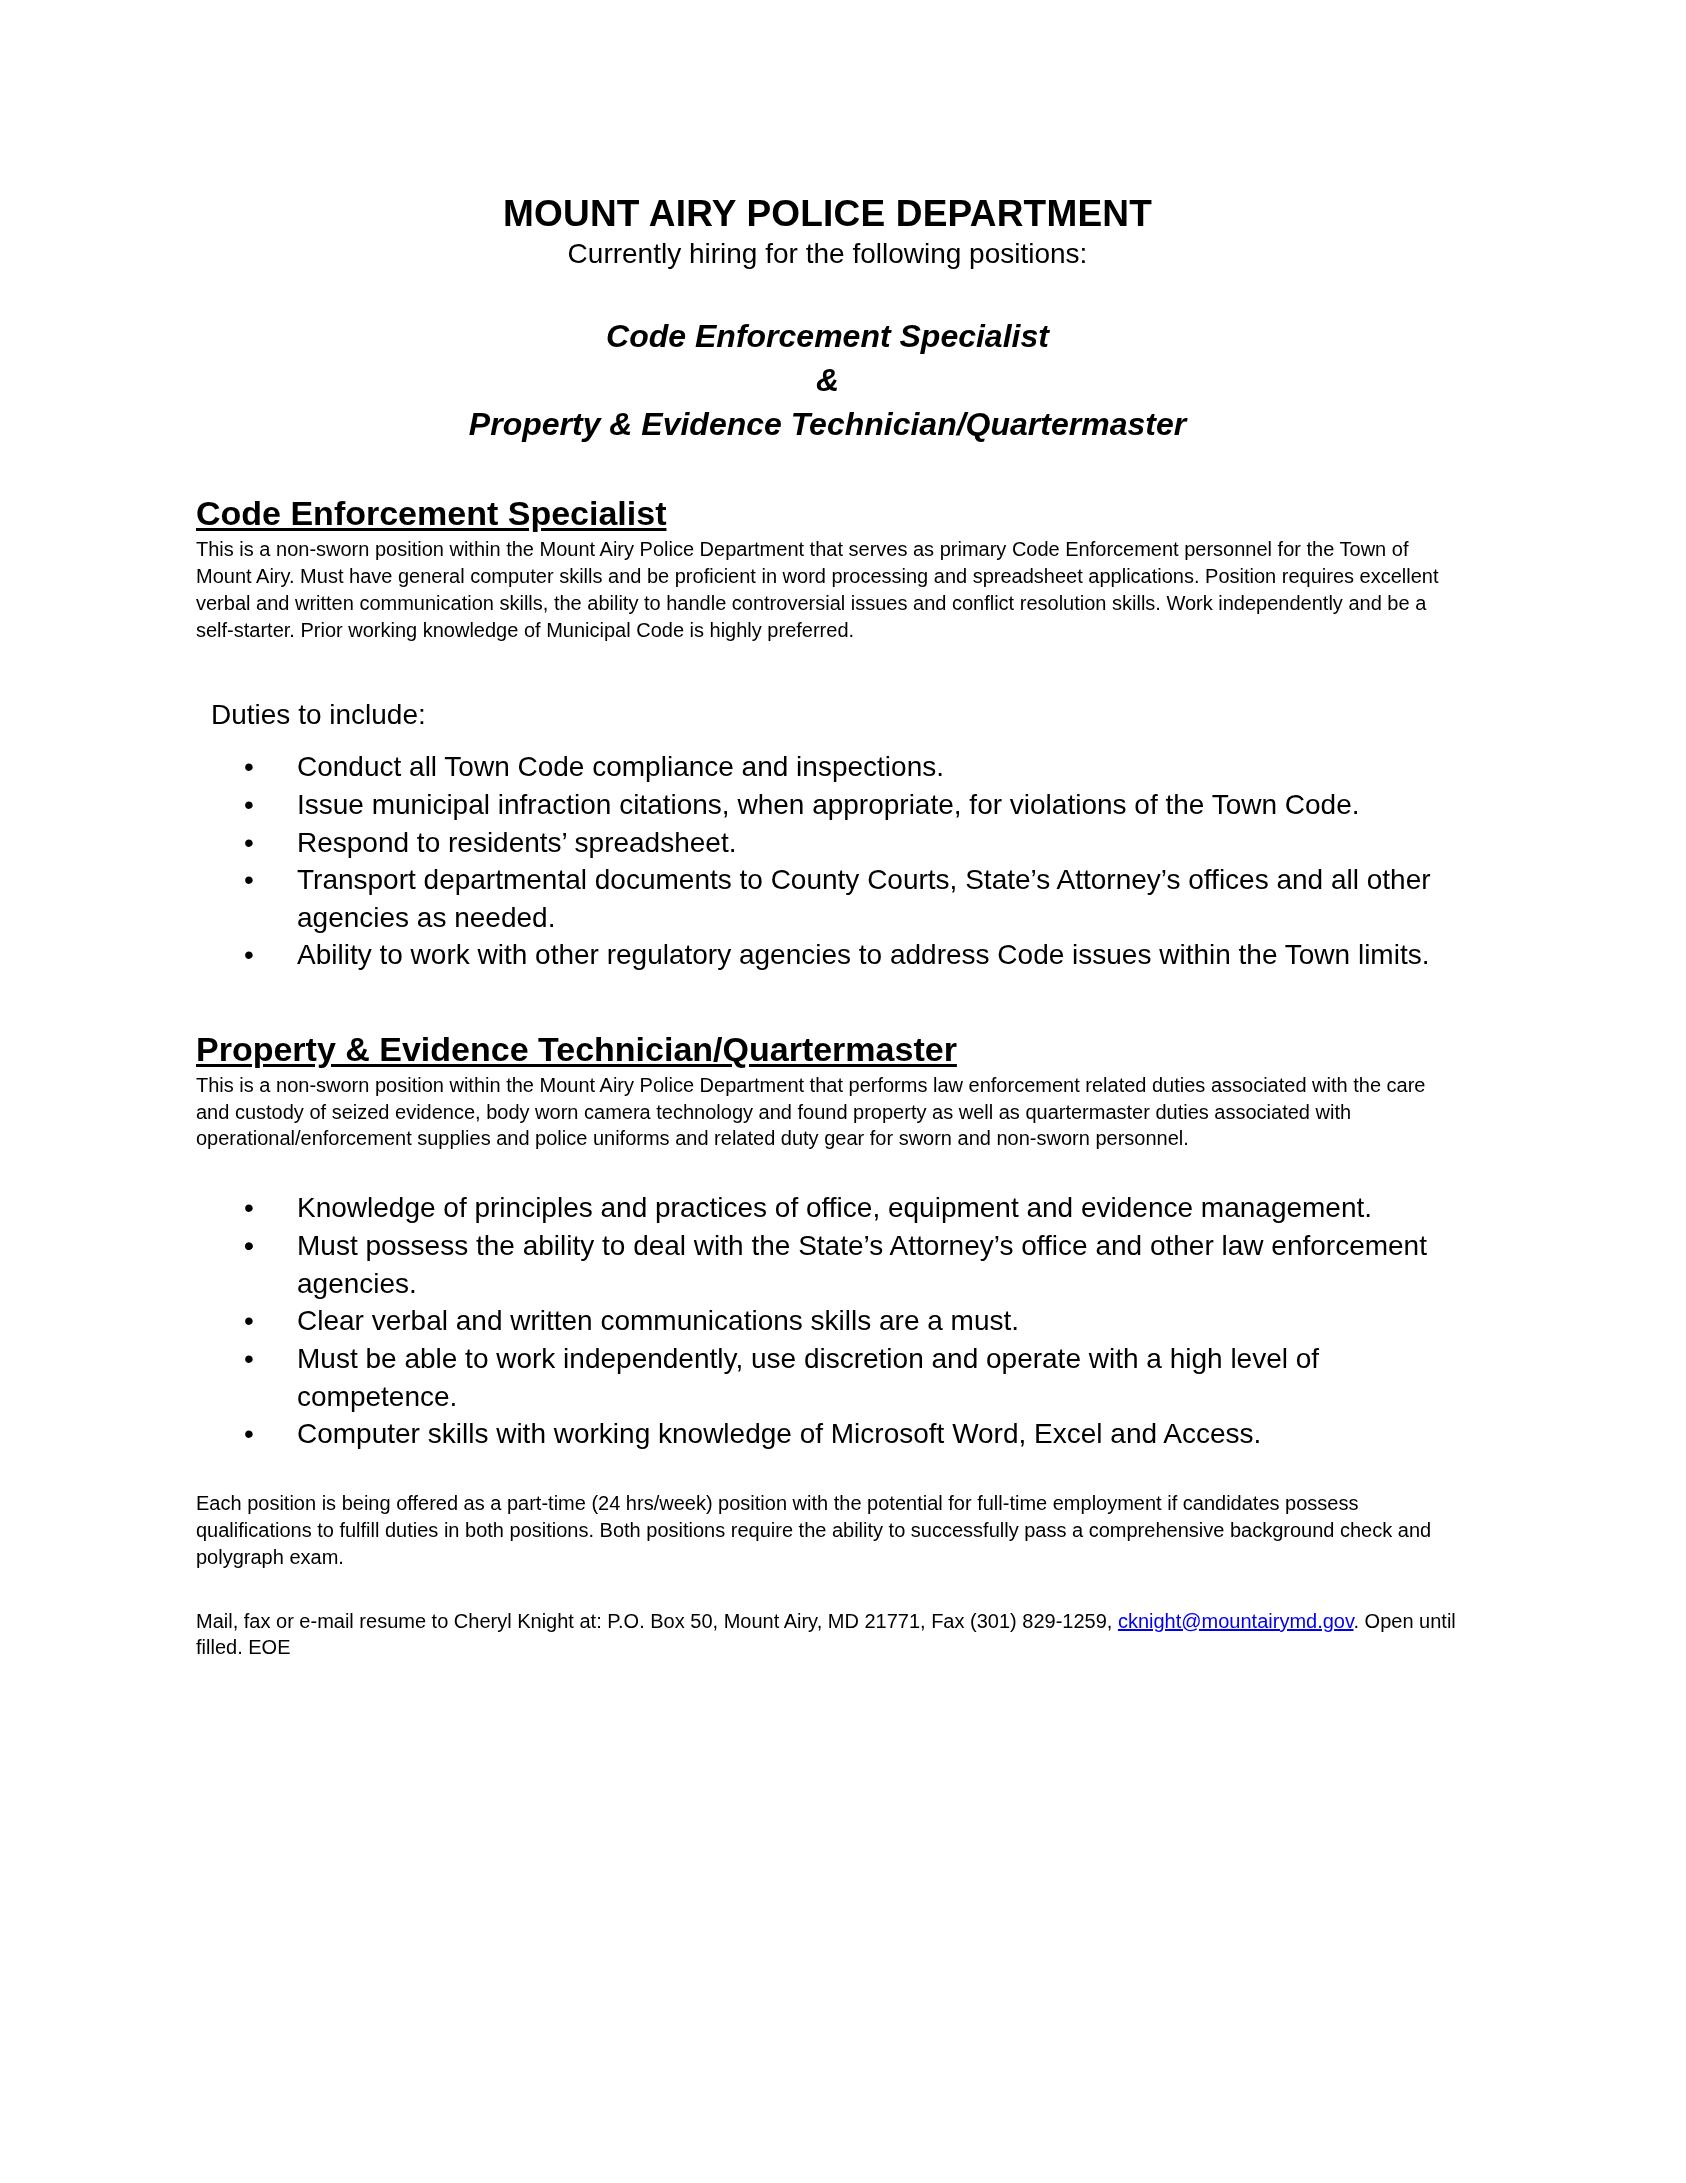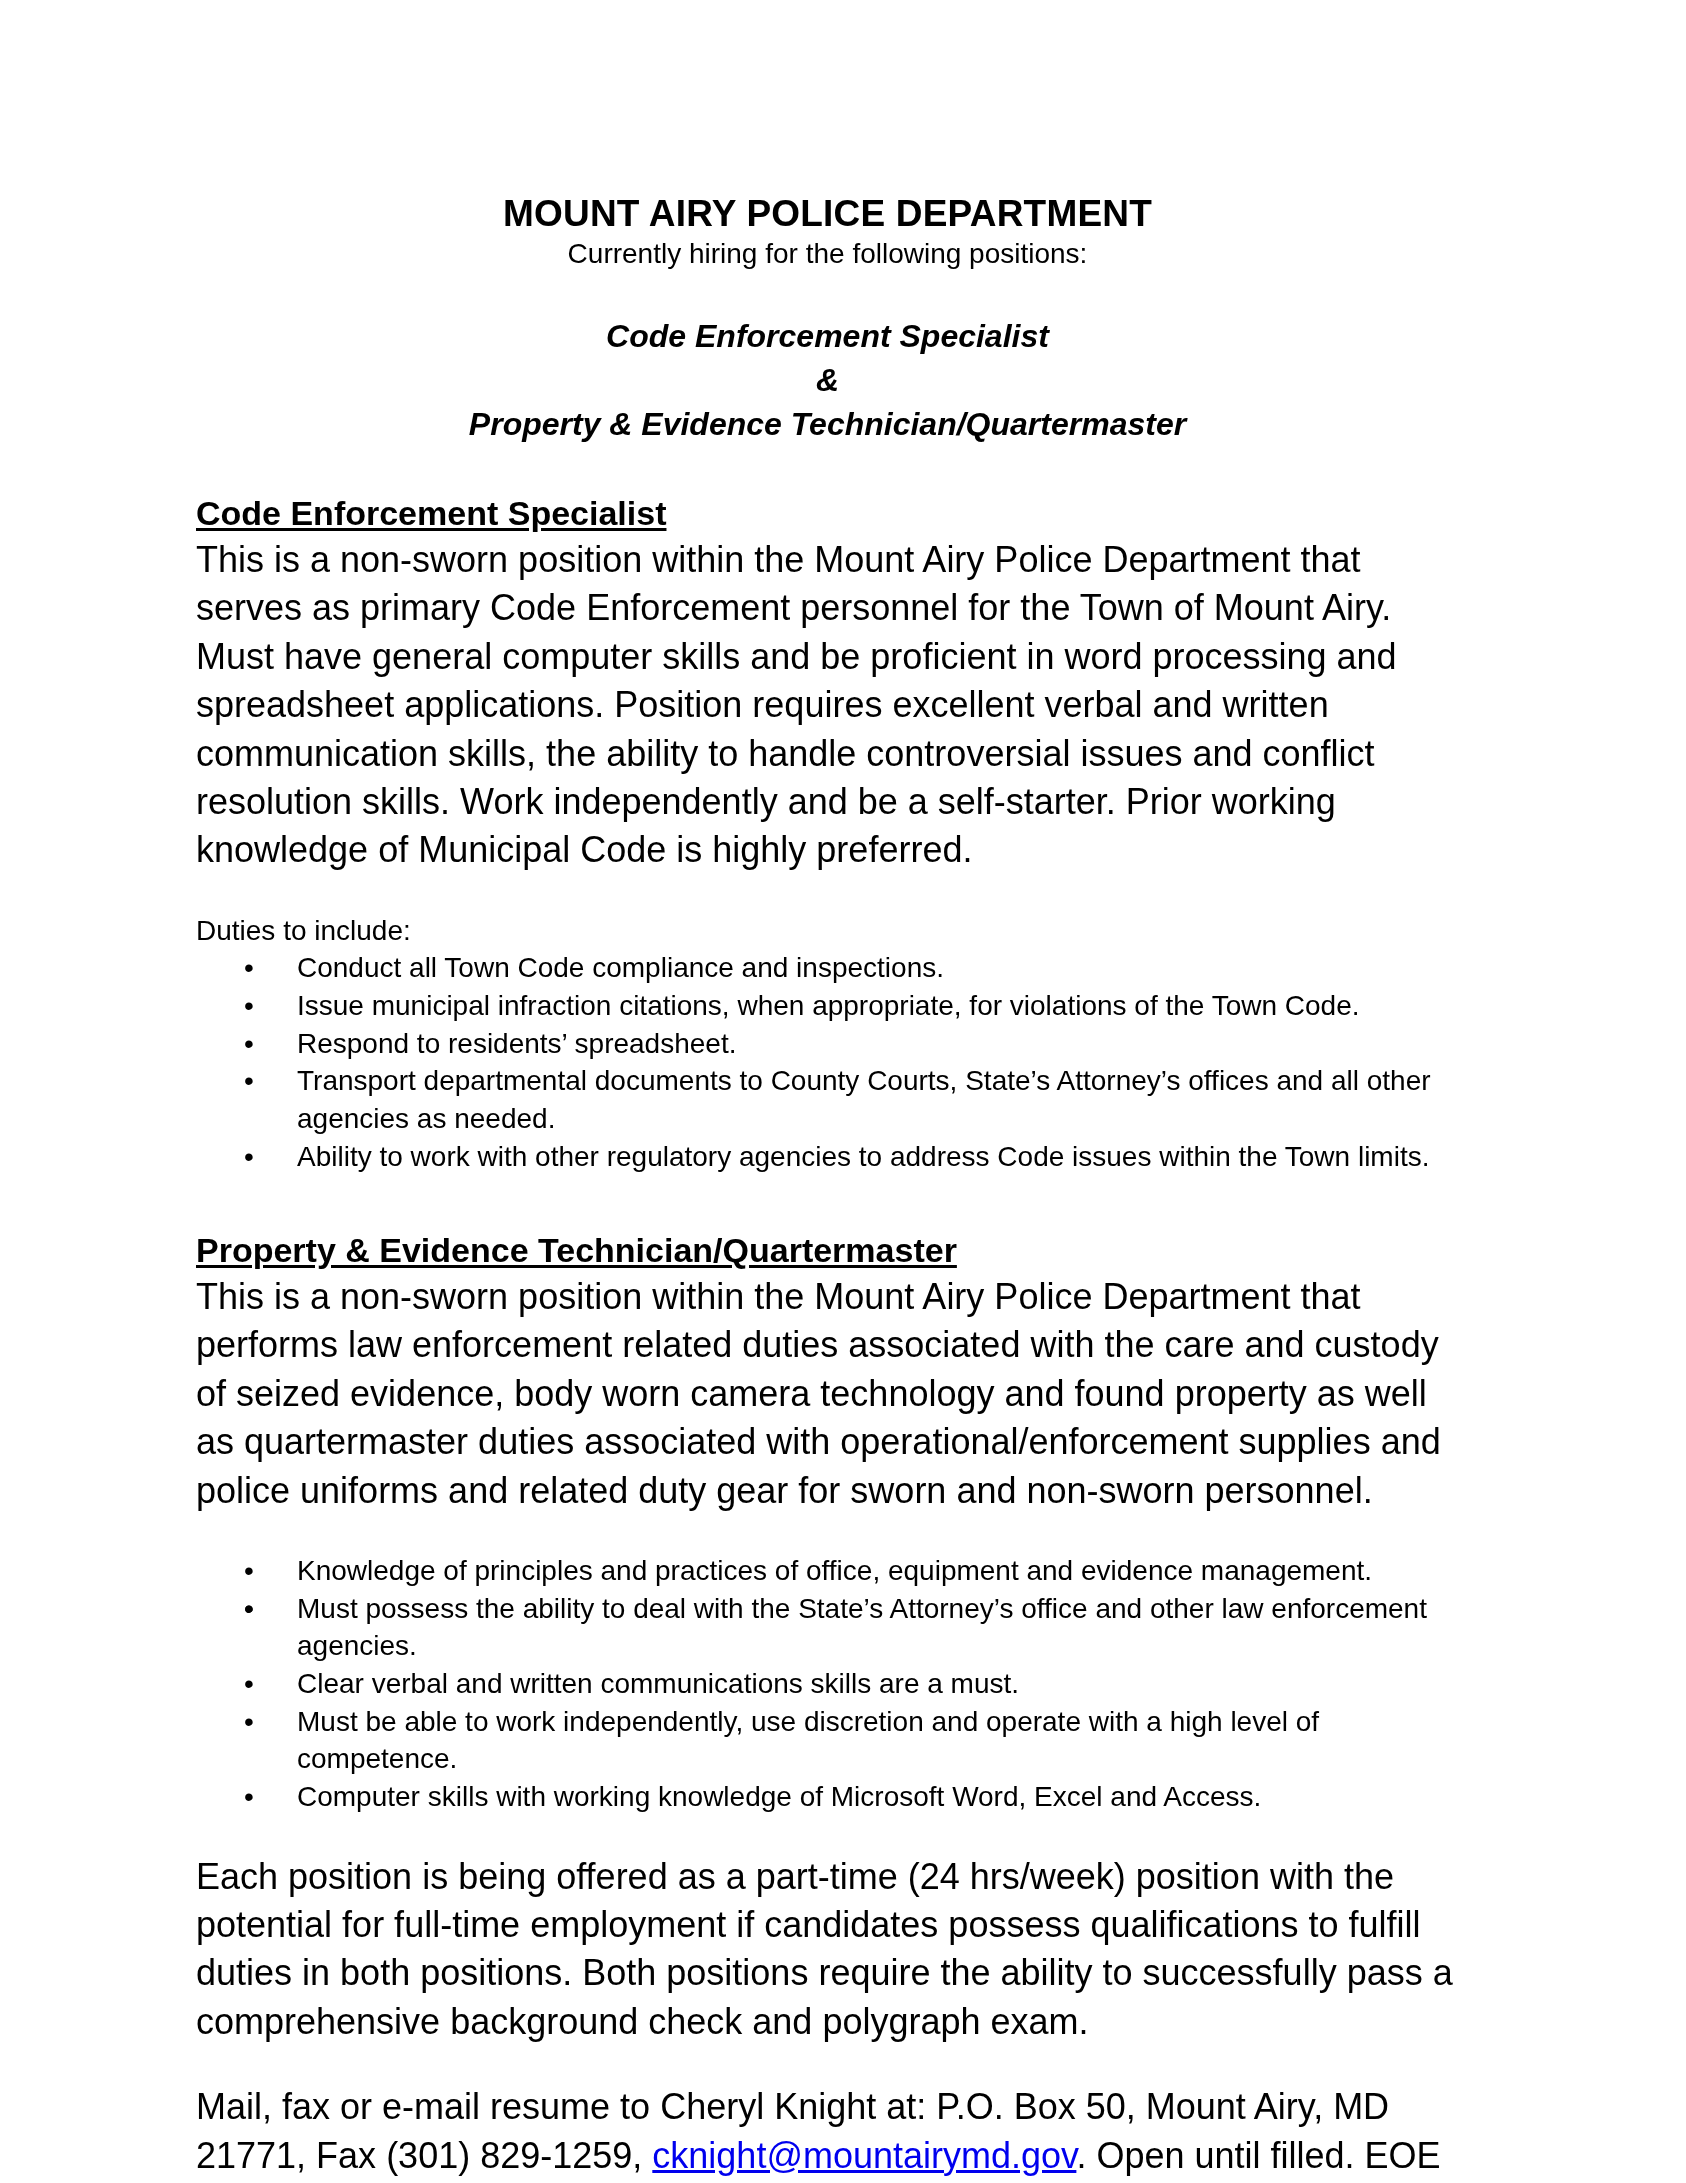--- a/index.html
+++ b/index.html
@@ -59,32 +59,32 @@
     font-weight: bold;
     text-decoration: underline;
     text-underline-offset: 3.4px;
     margin: 47px 0 1.7px 0;
     line-height: 1.2;
   }
   .section-heading.second {
     margin-top: 55px;
   }
   .body-text {
-    font-size: 36px;
+    font-size: 20px;
     line-height: 1.345;
     margin: 0;
     text-align: left;
   }
   .spacer-para {
     height: 37px;
   }
   .lead-in {
     font-size: 28px;
     line-height: 1.345;
-    margin: 0;
+    margin: 15px;
   }
   ul.bullets {
     list-style: none;
     margin: 0;
     padding: 0;
   }
   ul.bullets li {
     position: relative;
     font-size: 28px;
     line-height: 1.345;

